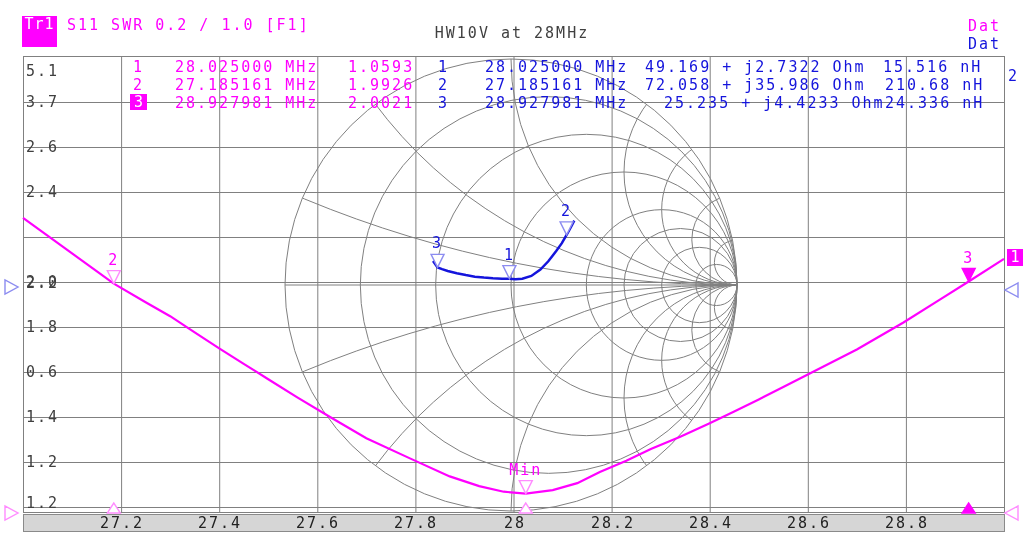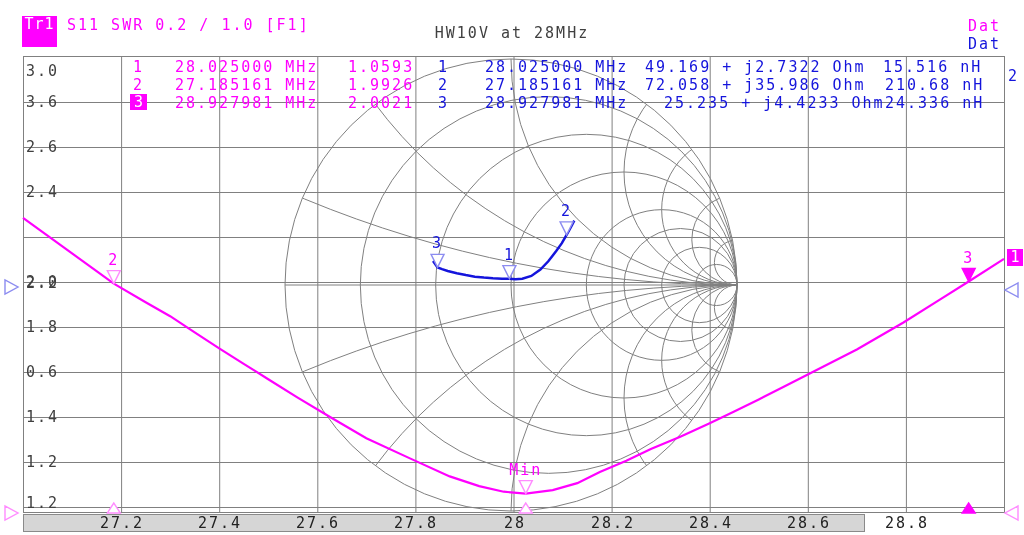--- a/index.html
+++ b/index.html
@@ -12,21 +12,21 @@
   #title{left:0;top:2;width:1024px;text-align:center;color:#404040;margin-top:25px;}
   #tr1-badge{left:22px;top:16px;width:35px;height:31px;line-height:17px;text-align:center;
              background:#FF00FF;color:#ffffff;letter-spacing:1px;}
   #tr1-label{left:67px;top:17px;}
   #tr2-label{left:23px;top:35px;}
   #dat-tr1{left:968px;top:18px;}
   #dat-tr2{left:968px;top:36px;}
   #ref-badge-1{left:1007px;top:249px;width:16px;height:17px;line-height:17px;text-align:center;
                background:#FF00FF;color:#ffffff;letter-spacing:0;}
   #ref-label-2{left:1008px;top:68px;letter-spacing:0;}
-  #freq-bar{left:23px;top:514px;width:842px;height:18px;background:#D6D6D6;
+  #freq-bar{left:23px;top:514px;width:982px;height:18px;background:#D6D6D6;
             border:1px solid #8A8A8A;box-sizing:border-box;}
   .xtick{position:absolute;top:0;transform:translateX(-50%);line-height:16px;color:#222222;white-space:pre;}
   .ytick{position:absolute;color:#404040;white-space:pre;line-height:16px;}
   .mrow-num{position:absolute;line-height:16px;}
   .mrow-badge{background:#FF00FF;color:#ffffff !important;text-align:center;width:17px;height:16px;letter-spacing:0;}
 </style>
 </head>
 <body>
 
 <div id="screen">
@@ -132,22 +132,22 @@
       <span class="abs blue" style="left: 485px; top: 77px;">27.185161 MHz</span>
       <span class="abs blue" style="left: 645px; top: 77px;">72.058 + j35.986 Ohm</span>
       <span class="abs blue" style="left: 885px; top: 77px;">210.68 nH</span>
       <span class="abs blue" style="left: 438px; top: 95px;">3</span>
       <span class="abs blue" style="left: 485px; top: 95px;">28.927981 MHz</span>
       <span class="abs blue" style="left: 645px; top: 95px; margin-left: 19px;">25.235 + j4.4233 Ohm</span>
       <span class="abs blue" style="left: 885px; top: 95px;">24.336 nH</span>
     </div>
 
   <div id="y-labels">
-      <span class="ytick" style="left: 26px; top: 63px; position: absolute;">3.0</span>
-      <span class="ytick" style="left: 26px; top: 94px; position: absolute;">3.6</span>
+      <span class="ytick" style="left: 26px; top: 63px; position: absolute;">5.1</span>
+      <span class="ytick" style="left: 26px; top: 94px; position: absolute;">3.7</span>
       <span class="ytick" style="left: 26px; top: 139px; position: absolute;">2.6</span>
       <span class="ytick" style="left: 26px; top: 184px; position: absolute;">2.4</span>
       <span class="ytick" style="left: 26px; top: 229px; position: absolute; margin-top: 46px;">2.2</span>
       <span class="ytick" style="left: 26px; top: 274px; position: absolute;">2.0</span>
       <span class="ytick" style="left: 26px; top: 319px; position: absolute;">1.8</span>
       <span class="ytick" style="left: 26px; top: 364px; position: absolute;">0.6</span>
       <span class="ytick" style="left: 26px; top: 409px; position: absolute;">1.4</span>
       <span class="ytick" style="left: 26px; top: 454px; position: absolute;">1.2</span>
       <span class="ytick" style="left: 26px; top: 495px; position: absolute;">1.2</span>
     </div>

